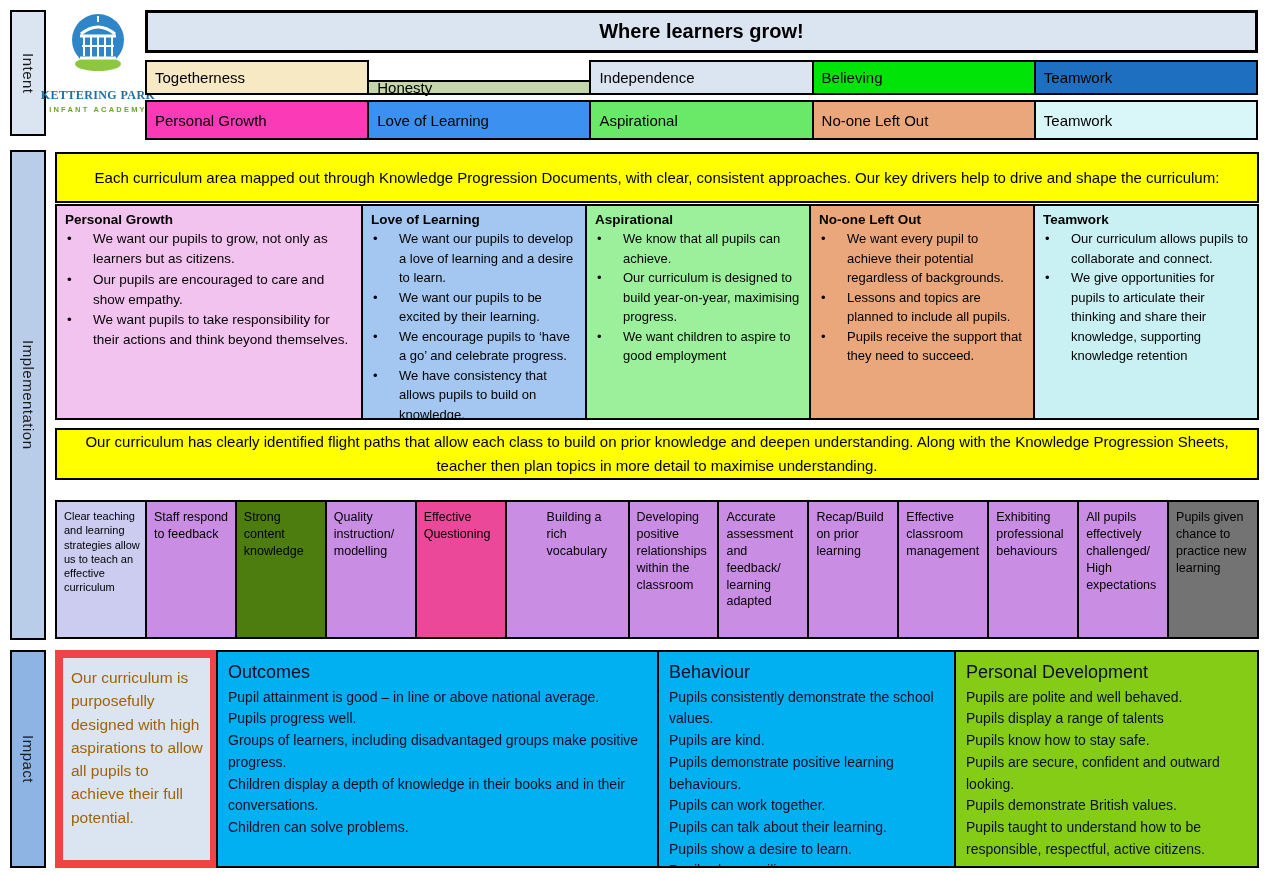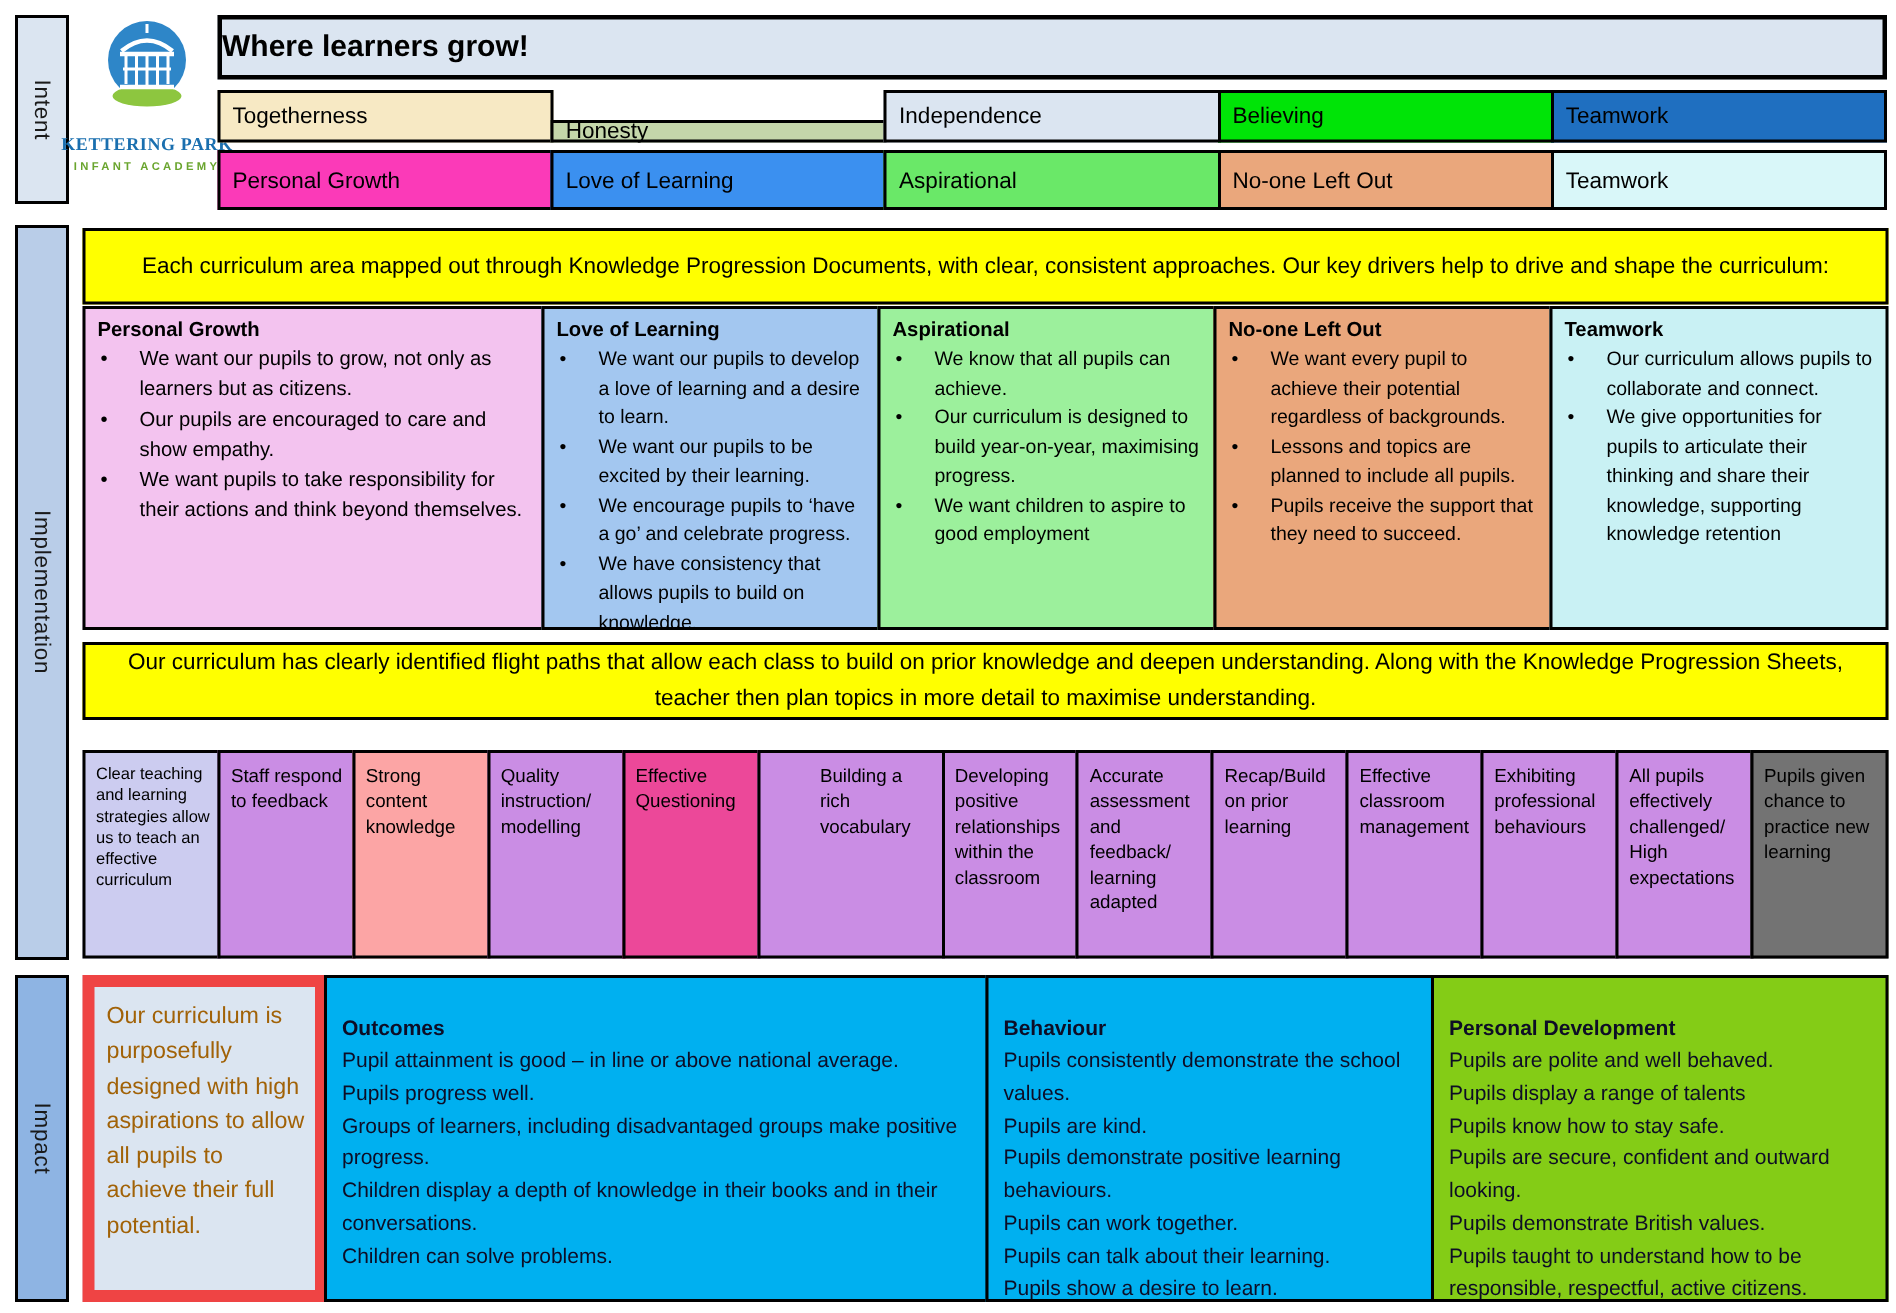--- a/index.html
+++ b/index.html
@@ -19,21 +19,21 @@
   #rail-implementation{left:10px;top:150px;width:36px;height:490px;}
   #rail-impact{left:10px;top:650px;width:36px;height:218px;}
 
   
   #logo{left:50px;top:12px;width:96px;height:128px;display:flex;flex-direction:column;align-items:center;}
   #logo .name1{font-family:"Liberation Serif",serif;font-size:12px;font-weight:bold;letter-spacing:.4px;margin-top:4px;white-space:nowrap;}
   #logo .name2{font-size:7.5px;font-weight:bold;letter-spacing:2.2px;margin-top:2px;white-space:nowrap;}
 
   
   #title-box{left:145px;top:10px;width:1113px;height:43px;border:3px solid #000;
-    display:flex;align-items:center;font-size:20px;font-weight:bold;}
+    display:flex;align-items:center;justify-content:center;font-size:20px;font-weight:bold;}
   .vrow{left:145px;width:1113px;display:flex;}
   #values-row{top:60px;height:35px;}
   #drivers-row{top:100px;height:40px;}
   .cell{flex:1;border:2px solid #000;display:flex;align-items:center;padding-left:8px;font-size:15px;box-sizing:border-box;}
   .cell + .cell{margin-left:-2px;}
 
   
   .banner{
     background:#ffff00;border:2px solid #000;display:flex;align-items:center;justify-content:center;
     text-align:center;font-size:15px;line-height:1.6;padding:2px 24px;
@@ -61,21 +61,21 @@
   
   #impact-row{left:55px;top:650px;width:1204px;height:218px;display:flex;}
   #impact-statement{flex:0 0 163px;border:8px solid #ef4444;box-sizing:border-box;
     padding:8px 6px 0 8px;font-size:15.5px;line-height:1.5;color:#a16207;}
   #impact-columns{flex:1;display:flex;margin-left:-2px;}
   .impact-col{border:2px solid #000;box-sizing:border-box;padding:6px 8px 0 10px;color:#0d0d26;overflow:hidden;}
   .impact-col + .impact-col{margin-left:-2px;}
   .impact-col:nth-child(1){flex:0 0 443px;}
   .impact-col:nth-child(2){flex:0 0 299px;}
   .impact-col:nth-child(3){flex:1;}
-  .impact-title{font-weight:bold;font-size:14px;line-height:1.6;margin-top:16px;}
+  .impact-title{font-weight:normal;font-size:18px;line-height:1.6;}
   .impact-line{font-size:14px;line-height:1.55;}
 </style>
 </head>
 <body>
 
 <div class="abs rail" id="rail-intent" style="background: rgb(219, 229, 241);">Intent</div>
 <div class="abs rail" id="rail-implementation" style="background: rgb(185, 205, 232);">Implementation</div>
 <div class="abs rail" id="rail-impact" style="background: rgb(142, 180, 227);">Impact</div>
 
 <div class="abs" id="logo">
@@ -226,21 +226,21 @@
   <span>Our curriculum has clearly identified flight paths that allow each class to build on prior knowledge and deepen understanding. Along with the Knowledge Progression Sheets, teacher then plan topics in more detail to maximise understanding.</span>
 </div>
 
 <div class="abs" id="strategies-row">
     <div class="strategy first" style="background: rgb(204, 204, 240);">
       <div>Clear teaching and learning strategies allow us to teach an effective curriculum</div>
     </div>
     <div class="strategy" style="background: rgb(202, 141, 228);">
       <div>Staff respond to feedback</div>
     </div>
-    <div class="strategy" style="background: #fca5a5;">
+    <div class="strategy" style="background: #4d7c0f;">
       <div>Strong content knowledge</div>
     </div>
     <div class="strategy" style="background: rgb(202, 141, 228);">
       <div>Quality instruction/ modelling</div>
     </div>
     <div class="strategy" style="background: #ec4899;">
       <div>Effective Questioning</div>
     </div>
     <div class="strategy" style="background: rgb(202, 141, 228); padding-left: 40px;">
       <div>Building a rich vocabulary</div>

